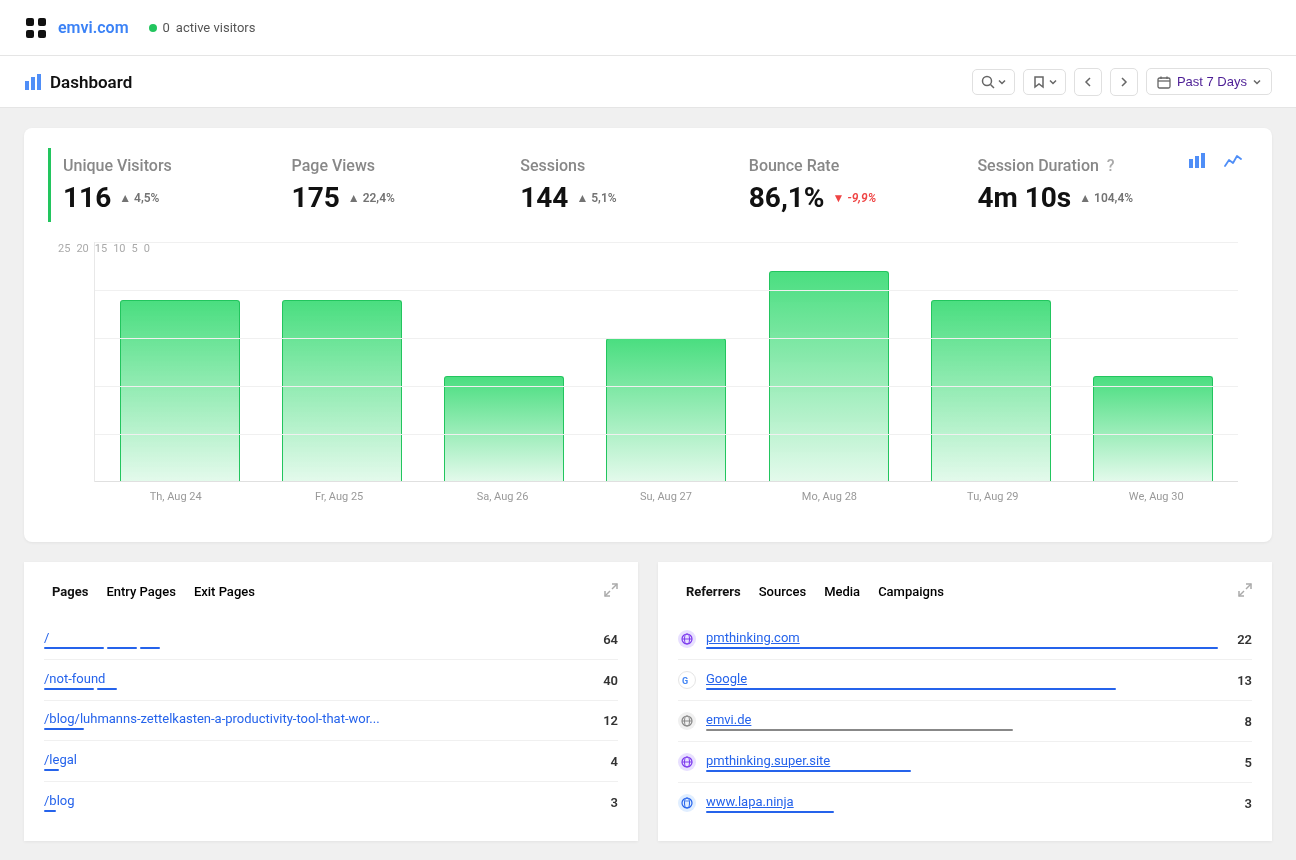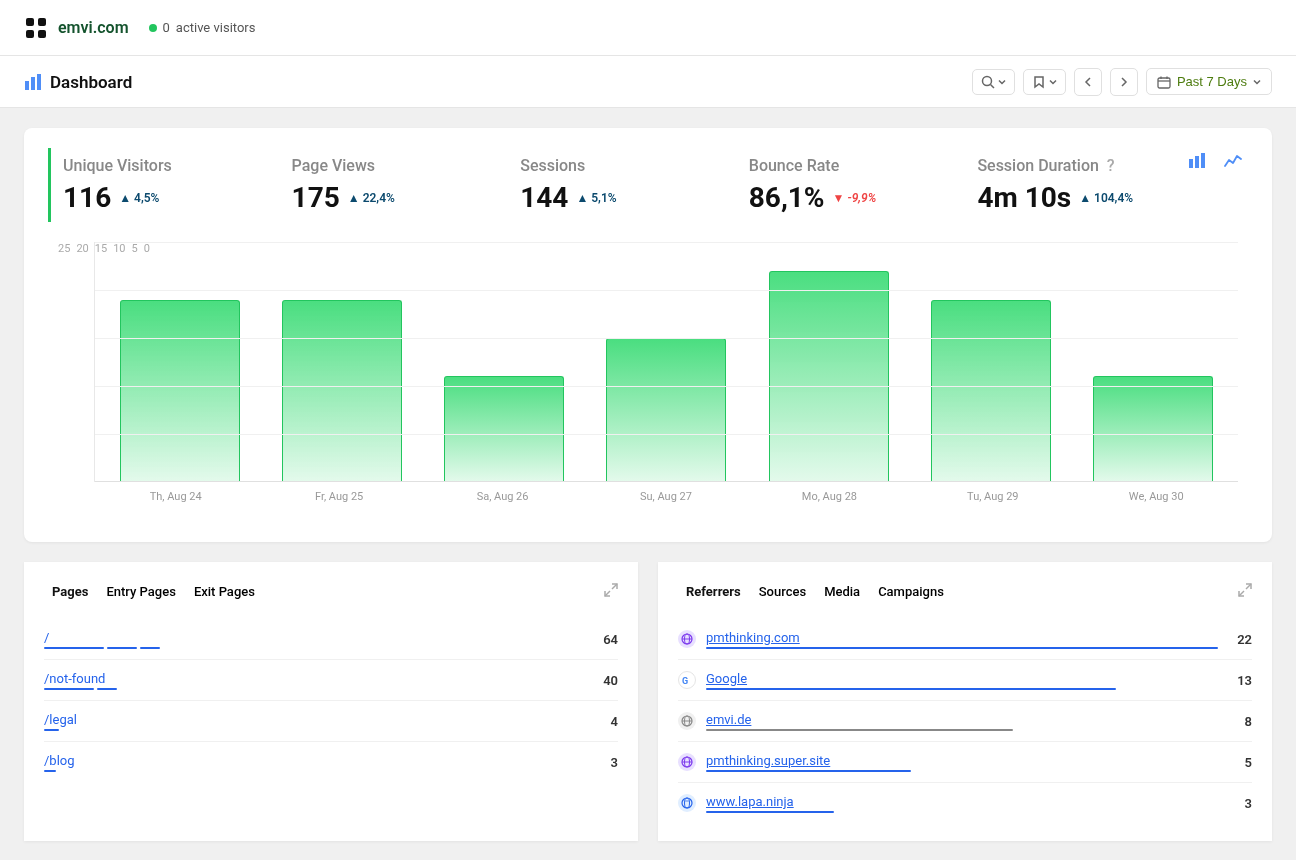--- a/index.html
+++ b/index.html
@@ -24,21 +24,21 @@
       align-items: center;
       gap: 10px;
     }
     .logo-icon {
       width: 24px;
       height: 24px;
     }
     .site-name {
       font-size: 16px;
       font-weight: 600;
-      color: #14532d;
+      color: #3b82f6;
     }
     .active-visitors {
       display: flex;
       align-items: center;
       gap: 6px;
       margin-left: 20px;
       font-size: 13px;
       color: #555;
     }
     .green-dot {
@@ -100,21 +100,21 @@
     .date-range-btn {
       display: flex;
       align-items: center;
       gap: 6px;
       padding: 5px 10px;
       border: 1px solid #e0e0e0;
       border-radius: 5px;
       background: #fff;
       cursor: pointer;
       font-size: 13px;
-      color: #4d7c0f;
+      color: #4c1d95;
     }
 
     
     .main-content {
       padding: 20px 24px;
     }
 
     
     .stats-card {
       background: #fff;
@@ -150,21 +150,21 @@
       font-weight: 700;
       color: #111;
       display: flex;
       align-items: center;
       gap: 8px;
     }
     .stat-change {
       font-size: 12px;
       font-weight: 600;
     }
-    .stat-change.up { color: #0c4a6e; }
+    .stat-change.up { color: #737373; }
     .stat-change.down { color: #ef4444; font-style: italic; }
     .chart-type-icons {
       margin-left: auto;
       display: flex;
       align-items: center;
       gap: 6px;
     }
     .chart-icon-btn {
       padding: 4px 6px;
       cursor: pointer;
@@ -536,20 +536,29 @@
         <div style="flex:1;">
           <a class="page-path" href="#">/not-found</a>
           <div class="underline-bars">
             <div class="ubar" style="width:50px;"></div>
             <div class="ubar" style="width:20px;"></div>
           </div>
         </div>
         <span class="row-count">40</span>
       </div>
 
+      <div class="panel-row">
+        <div style="flex:1;overflow:hidden;">
+          <a class="page-path" href="#" style="display:block;overflow:hidden;text-overflow:ellipsis;white-space:nowrap;">/blog/luhmanns-zettelkasten-a-productivity-tool-that-wor...</a>
+          <div class="underline-bars">
+            <div class="ubar" style="width:40px;"></div>
+          </div>
+        </div>
+        <span class="row-count">12</span>
+      </div>
 
       <div class="panel-row">
         <div style="flex:1;">
           <a class="page-path" href="#">/legal</a>
           <div class="underline-bars">
             <div class="ubar" style="width:15px;"></div>
           </div>
         </div>
         <span class="row-count">4</span>
       </div>

